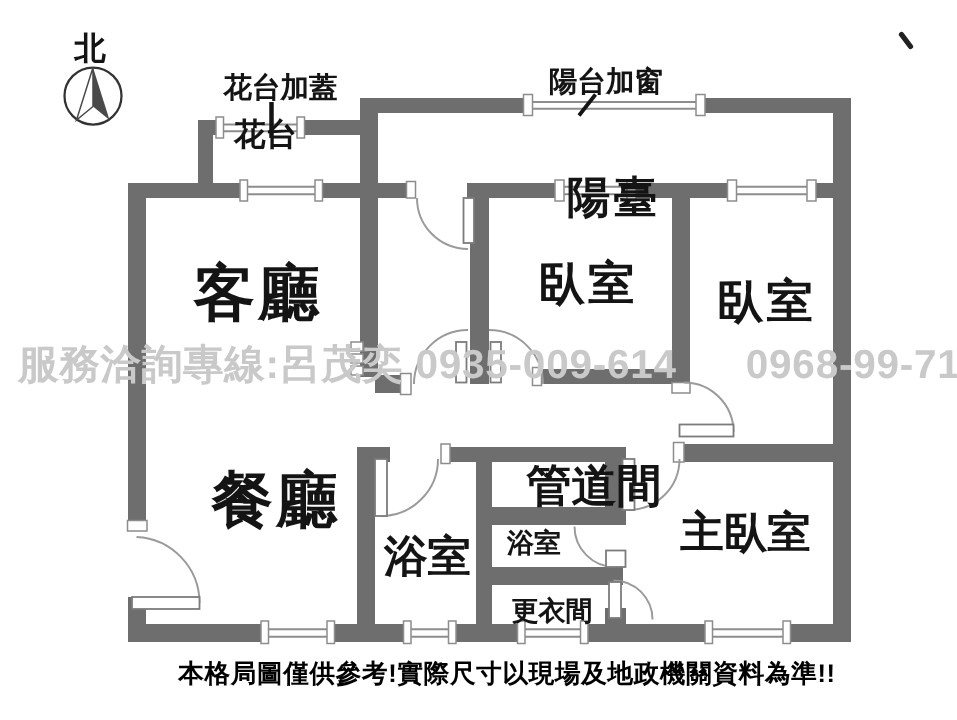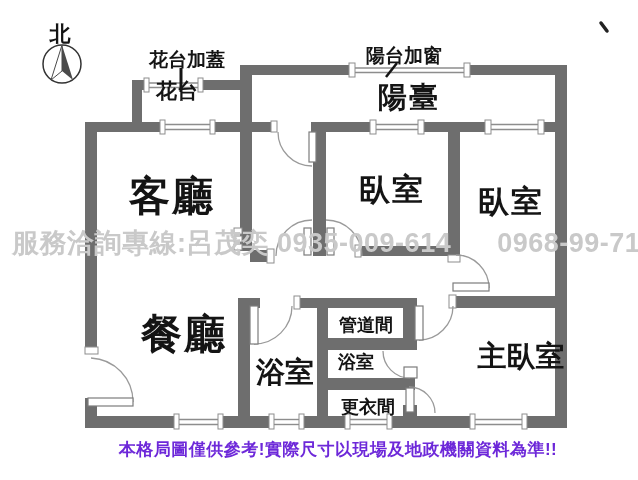--- a/index.html
+++ b/index.html
@@ -4,34 +4,34 @@
 <style>
   html,body{margin:0;padding:0;background:#ffffff;}
   #stage{position:relative;width:638px;height:480px;background:#ffffff;overflow:hidden;
          font-family:"Liberation Sans","DejaVu Sans",sans-serif;}
   #plan-svg{position:absolute;left:0;top:0;}
   .lbl{position:absolute;transform:translate(-50%,-50%);white-space:nowrap;
        color:#141414;font-weight:bold;line-height:1;}
   .lbl-flower-cover{font-size:19px;}
   .lbl-flower{font-size:21px;}
   .lbl-balcony-note{font-size:19px;text-align:right;}
-  .lbl-balcony{font-size:29px;letter-spacing:2px;}
+  .lbl-balcony{font-size:29px;letter-spacing:2px;margin-top:36px;}
   .lbl-living,.lbl-dining{font-size:41px;letter-spacing:2px;}
   .lbl-bedroom{font-size:31px;letter-spacing:2px;}
   .lbl-bath-main{font-size:29px;}
-  .lbl-pipe{font-size:18px;}
+  .lbl-pipe{font-size:30px;margin-left:30px;}
   .lbl-bath-small{font-size:18px;}
   .lbl-dressing{font-size:18px;}
   .lbl-master{font-size:29px;}
   .lbl-north{font-size:21px;}
   #watermark{position:absolute;left:12px;top:225px;font-size:27px;font-weight:bold;
              color:#c9c9c9;white-space:nowrap;letter-spacing:0.5px;z-index:3;}
   #watermark .wm-gap{display:inline-block;width:30px;}
   #disclaimer{position:absolute;left:338px;top:449px;transform:translate(-50%,-50%);
-              font-size:17px;font-weight:bold;color:#6d28d9;white-space:nowrap;letter-spacing:0.5px;}
+              font-size:17px;font-weight:bold;color:#000000;white-space:nowrap;letter-spacing:0.5px;}
 </style>
 </head>
 <body>
 
 <div id="stage">
 
   <svg id="plan-svg" width="638" height="480" viewBox="0 0 638 480">
 
     <g fill="#6e6e6e" shape-rendering="crispEdges">
 
@@ -198,21 +198,21 @@
   <div class="lbl lbl-balcony-note" style="left:404px;top:55px;">陽台加窗</div>
   <div class="lbl lbl-balcony" style="left:409px;top:97px;">陽臺</div>
   <div class="lbl lbl-living" style="left:172px;top:196px;">客廳</div>
   <div class="lbl lbl-bedroom" style="left:392px;top:189px;">臥室</div>
   <div class="lbl lbl-bedroom" style="left:511px;top:201px;">臥室</div>
   <div class="lbl lbl-dining" style="left:184px;top:334px;">餐廳</div>
   <div class="lbl lbl-bath-main" style="left:285px;top:372px;">浴室</div>
   <div class="lbl lbl-pipe" style="left:366px;top:325px;">管道間</div>
   <div class="lbl lbl-bath-small" style="left:356px;top:362px;">浴室</div>
   <div class="lbl lbl-dressing" style="left:368px;top:407px;">更衣間</div>
-  <div class="lbl lbl-master" style="left:497px;top:356px;margin-left:24px;">主臥室</div>
+  <div class="lbl lbl-master" style="left:497px;top:356px;">主臥室</div>
 
   <div id="watermark">
     <span>服務洽詢專線:呂茂奕</span>
     <span> </span>
     <span>0935-009-614</span>
     <span class="wm-gap"></span>
     <span>0968-99-71-75</span>
   </div>
 
   <div id="disclaimer">本格局圖僅供參考!實際尺寸以現場及地政機關資料為準!!</div>

